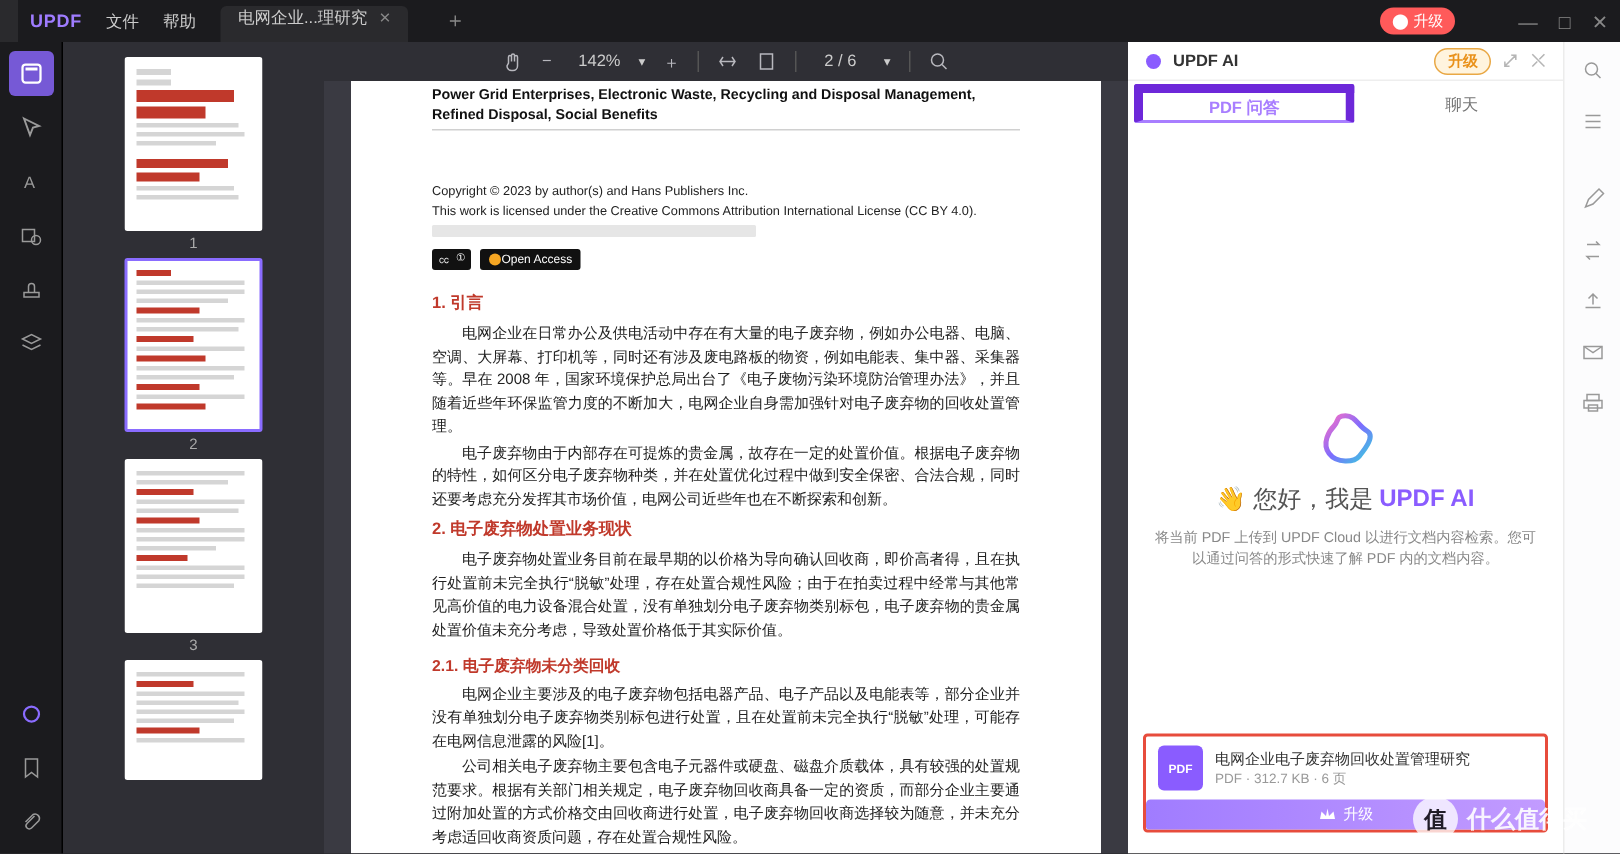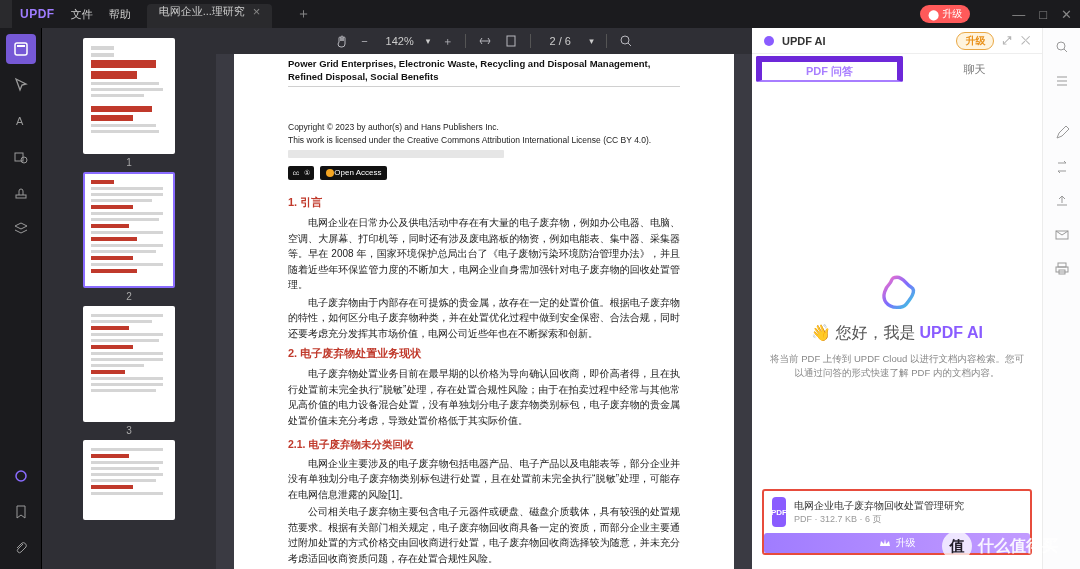--- a/index.html
+++ b/index.html
@@ -160,21 +160,21 @@
 .ai-hi { font-size:16px; color:#555; display:flex; align-items:center; gap:4px;}
 .ai-hi b { color:#8a5cff; }
 .ai-desc { font-size:9.5px; color:#888; text-align:center; line-height:1.5;}
 .ai-card {
   position:absolute; bottom:14px; left:10px; right:10px;
   border:2px solid #e74c3c; border-radius:3px;
   padding:6px 8px 0;
   background:#fff;
 }
 .file-row { display:flex; gap:8px; align-items:center; }
-.file-ico { width:14px;height:30px;background:#8a5cff;border-radius:4px;display:flex;align-items:center;justify-content:center;color:#fff;font-size:8px;font-weight:bold;}
+.file-ico { width:30px;height:30px;background:#8a5cff;border-radius:4px;display:flex;align-items:center;justify-content:center;color:#fff;font-size:8px;font-weight:bold;}
 .file-meta { font-size:9px; color:#999; }
 .file-name { font-size:10px; color:#333; font-weight:500;}
 .progress { height:20px; background: linear-gradient(90deg,#a07cff,#c29bff); border-radius:3px 3px 2px 2px; display:flex;align-items:center;justify-content:center;gap:5px;color:#fff;font-size:10px; margin:6px -8px 0; cursor:pointer;}
 
 
 .rrail {
   width: 38px;
   background: #fcfcfd;
   border-left: 1px solid #ececec;
   display:flex; flex-direction:column; align-items:center;

